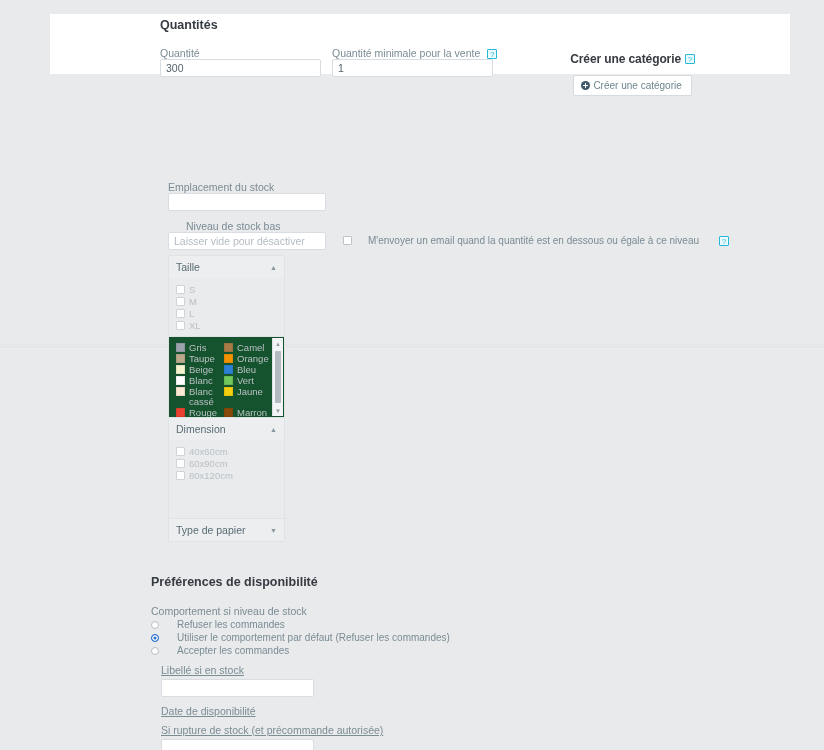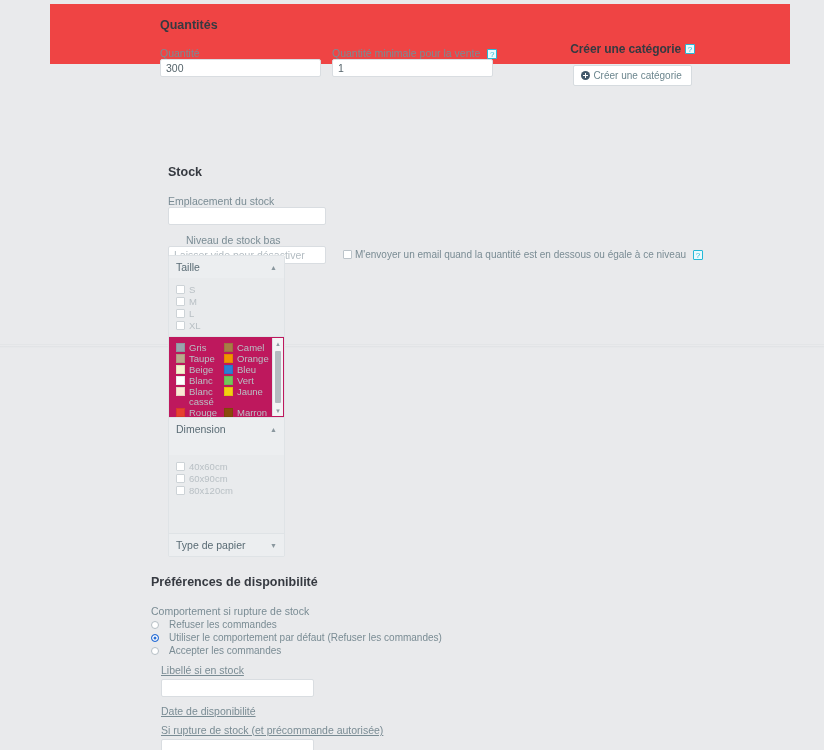--- a/index.html
+++ b/index.html
@@ -10,22 +10,22 @@
     font-family: "Liberation Sans", sans-serif;
     font-size: 11px;
     color: #6c868e;
     overflow: hidden;
     position: relative;
   }
 
   
   .top-card {
     position: absolute;
-    left: 50px; top: 4px; width: 740px; height: 60px;
-    background: #ef4444;
+    left: 50px; top: 14px; width: 740px; height: 60px;
+    background: #ffffff;
   }
   .cat-block {
     position: absolute;
     right: 95px; top: 38px;
     text-align: center;
   }
   .cat-title {
     font-size: 12px; font-weight: bold; color: #363a41;
     letter-spacing: -0.1px;
     display: inline-block; vertical-align: middle;
@@ -96,21 +96,21 @@
   .qty-col2 .txt { width:161px; }
 
   
   .stock-sec { position:absolute; left:168px; top:165px; }
   .stock-loc { margin-top:16px; }
   .stock-loc .txt { width:158px; }
   .low-lbl { margin-top:9px;padding-left:18px; }
   .low-row { display:flex; align-items:flex-start; }
   .low-row .txt { width:158px; }
   .email-chk {
-    margin-left:17px; display:flex; align-items:center; gap:3px;
+    margin-left:17px; display:flex; align-items:center; gap:16px;
     padding-top:3px;
     font-size:10px; color:#7a8c94; white-space:nowrap;
   }
   .cb {
     width:9px; height:9px; border:1px solid #bcc4ca;
     background:#fff; border-radius:1px; display:inline-block;
     flex:none;
   }
 
   
@@ -126,32 +126,32 @@
   .attr-head {
     display:flex; align-items:center; justify-content:space-between;
     padding:5px 7px;
     font-size:10.5px; color:#596b74;
     background:#eceef0;
     cursor:pointer;
   }
   .chev { font-size:7px; color:#8a979e; line-height:1; }
   .attr-body { padding:6px 7px 6px 7px; background:#e9ebed; }
   .attr-body.h-tall { height:58px; }
-  .attr-body.h-dim  { height:78px;margin-top:15px; }
+  .attr-body.h-dim  { height:78px; }
 
   .opt {
     display:flex; align-items:center; gap:4px;
     font-size:9.5px; color:#b9c0c5;
     height:11px; margin-bottom:1px;
   }
   .opt .cb { border-color:#cdd3d7; }
 
   
   .color-body {
-    position:relative; background:#be185d;
+    position:relative; background:#14532d;
     padding:6px 0 2px 7px; height:80px; overflow:hidden;
   }
   .color-grid {
     display:flex; flex-wrap:wrap; width:96px;
     align-content:flex-start;
   }
   .citem {
     width:48px; display:flex; align-items:flex-start; gap:4px;
     font-size:9.5px; color:#b9c0c5; line-height:10px;
     margin-bottom:1px;
@@ -168,21 +168,21 @@
   }
   .sthumb {
     position:absolute; left:2px; right:2px; top:13px; height:52px;
     background:#b4bbc0; border-radius:1px;
   }
 
   
   .pref-sec { position:absolute; left:151px; top:575px; }
   .pref-sub { margin-top:16px; font-size:10.5px; color:#7a8c94; }
   .radio-line {
-    display:flex; align-items:center; gap:10px;
+    display:flex; align-items:center; gap:18px;
     font-size:10px; color:#7a8c94; margin-top:2px;
   }
   .rb {
     width:8px; height:8px; border-radius:50%;
     border:1px solid #b6bfc5; background:#fff; flex:none;
   }
   .rb.on { background:#2a6fd6; border-color:#2a6fd6; box-shadow: inset 0 0 0 1.5px #fff; }
   .indent { margin-left:10px; }
   .indent .lbl { margin-top:8px;text-decoration:underline; }
   .indent .txt { width:153px; margin-top:3px; }
@@ -224,21 +224,20 @@
       <input class="txt" type="text" value="300" style="">
     </div>
     <div class="qty-col2">
       <span class="lbl"><span>Quantité minimale pour la vente</span> <span class="help-badge">?</span></span>
       <input class="txt" type="text" value="1" style="">
     </div>
   </div>
 </div>
 
 <div class="stock-sec">
-  <h3 class="section">Stock</h3>
   <div class="stock-loc">
     <span class="lbl">Emplacement du stock</span>
     <input class="txt" type="text" value="" style="">
   </div>
   <span class="lbl low-lbl">Niveau de stock bas</span>
   <div class="low-row">
     <input class="txt" type="text" placeholder="Laisser vide pour désactiver" style="">
     <label class="email-chk">
       <span class="cb"></span>
       <span>M'envoyer un email quand la quantité est en dessous ou égale à ce niveau</span>
@@ -358,21 +357,21 @@
   <div class="attr-group">
     <div class="attr-head">
       <span>Type de papier</span>
       <span class="chev">▼</span>
     </div>
   </div>
 </div>
 
 <div class="pref-sec">
   <h3 class="section">Préférences de disponibilité</h3>
-  <div class="pref-sub">Comportement si rupture de stock</div>
+  <div class="pref-sub">Comportement si niveau de stock</div>
 
   <label class="radio-line">
     <span class="rb"></span>
     <span>Refuser les commandes</span>
   </label>
   <label class="radio-line">
     <span class="rb on"></span>
     <span>Utiliser le comportement par défaut (Refuser les commandes)</span>
   </label>
   <label class="radio-line">

